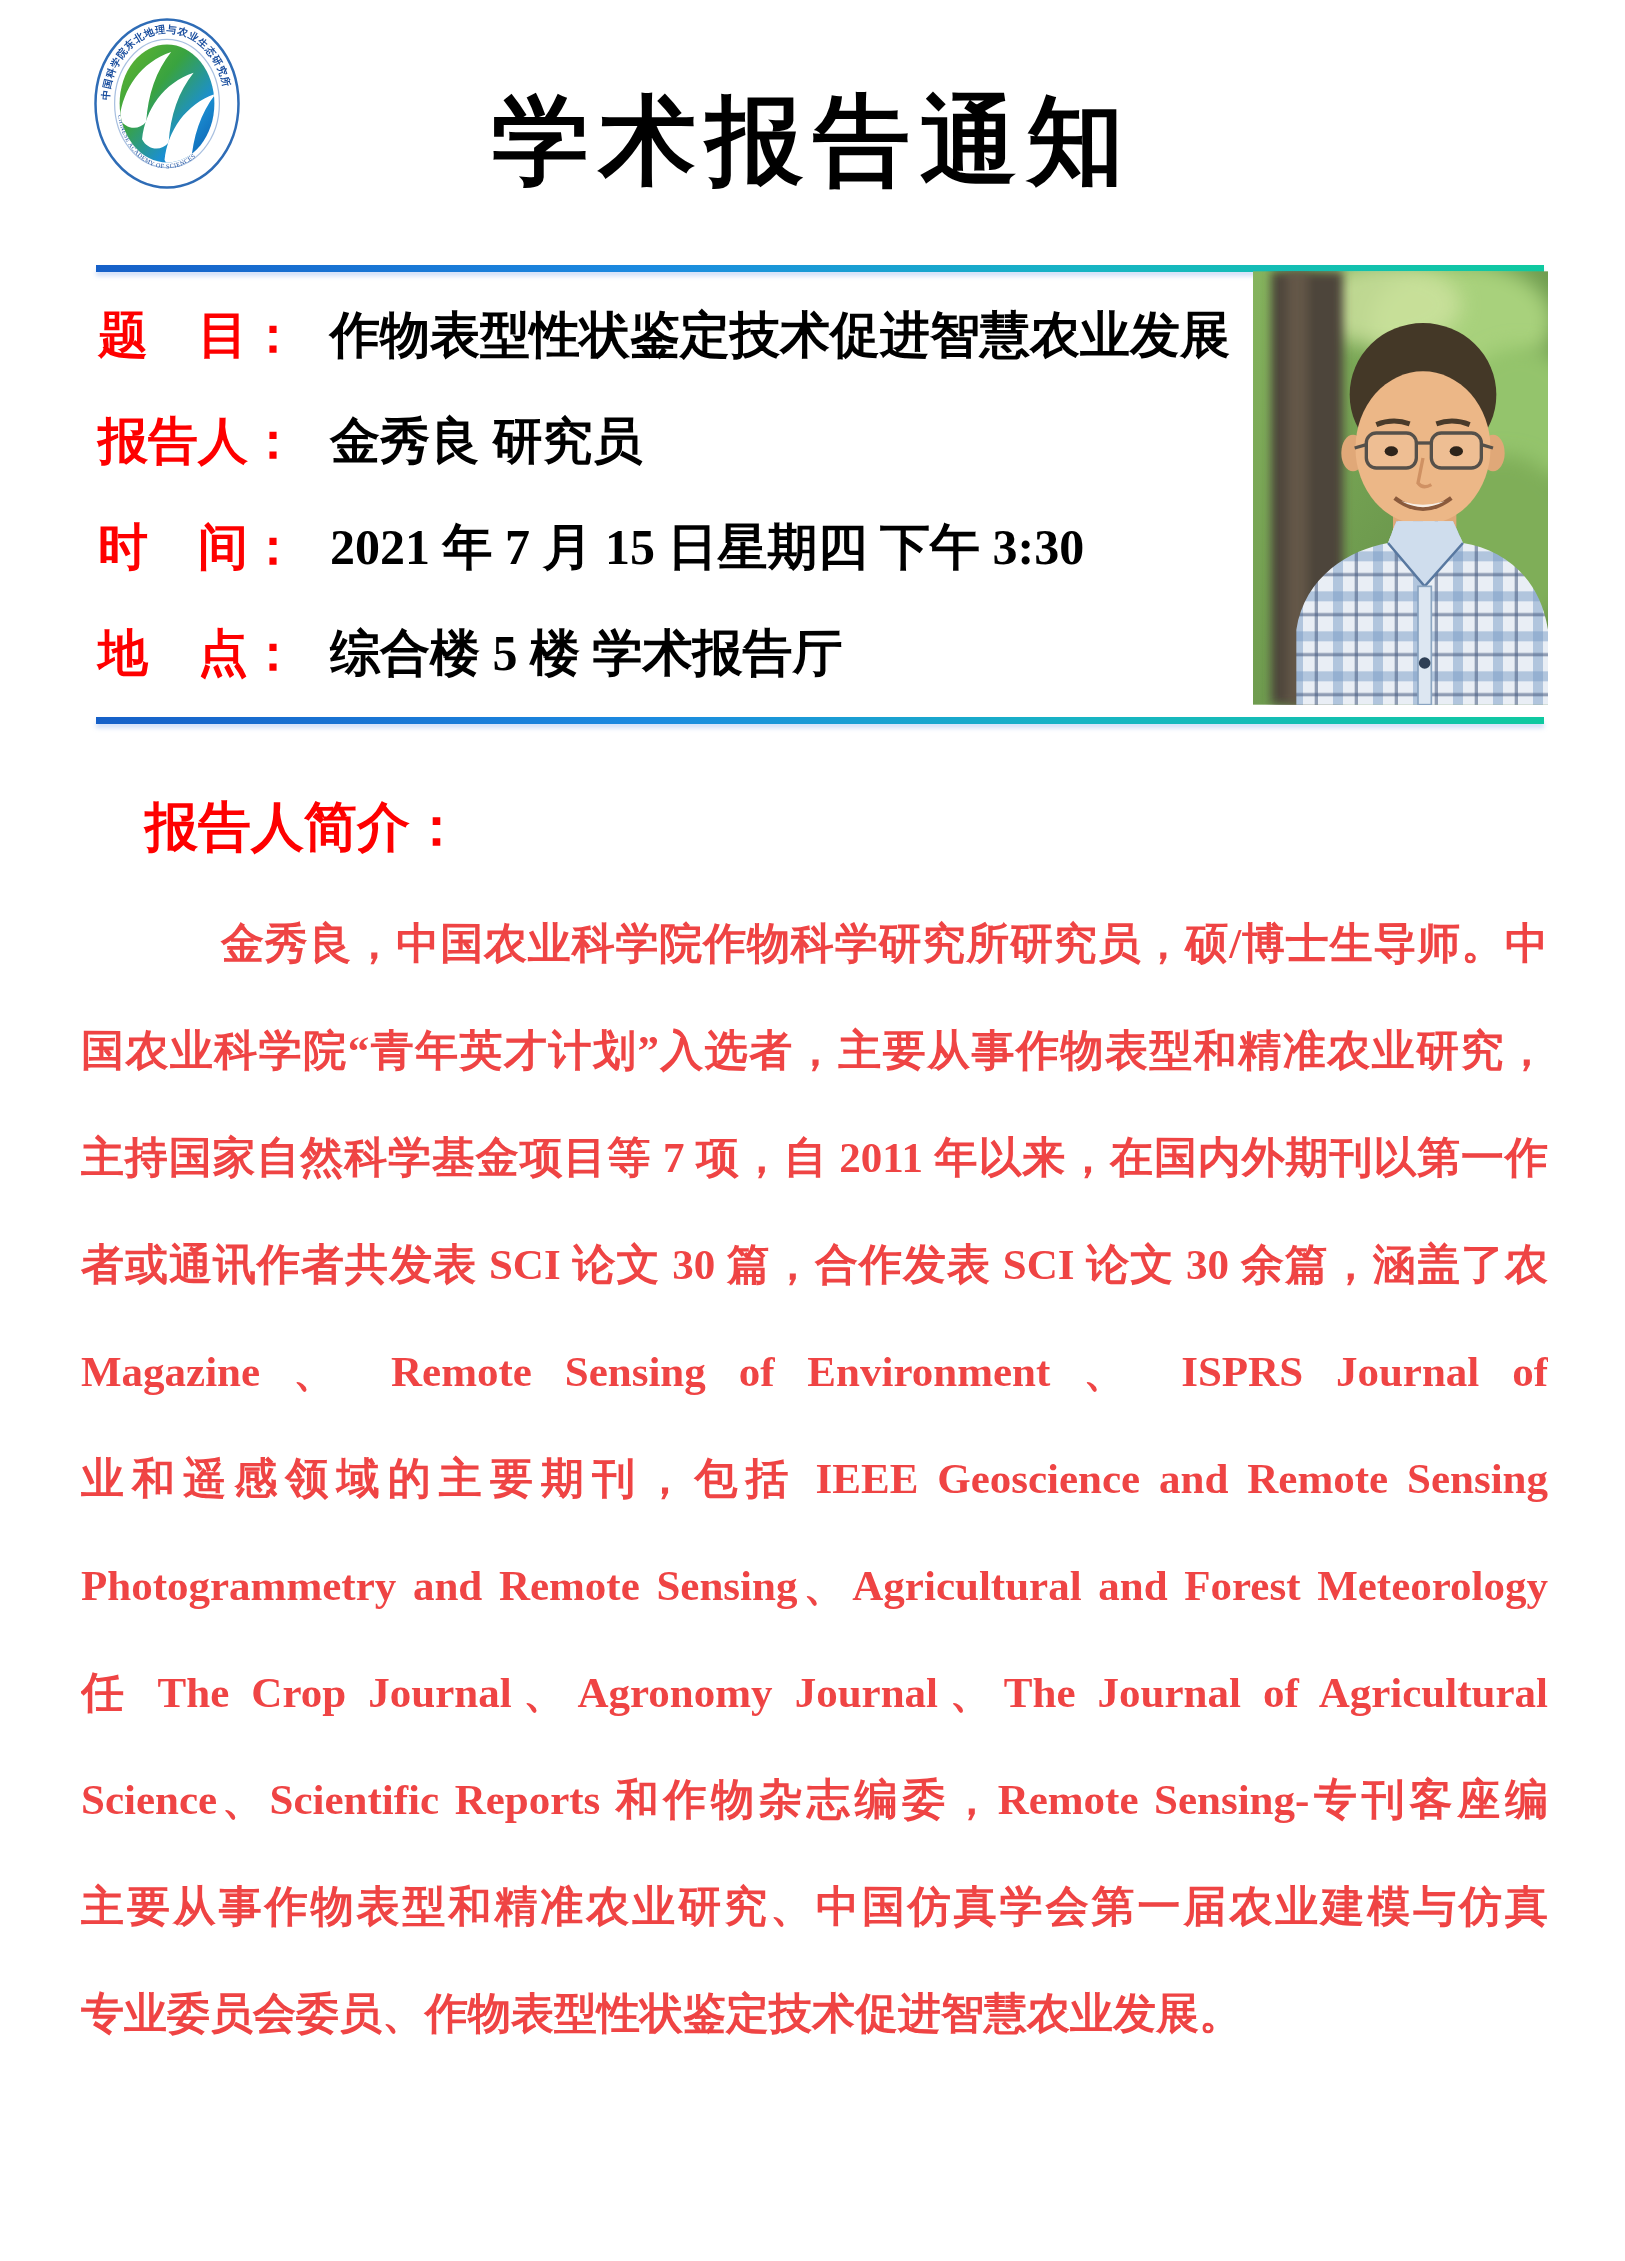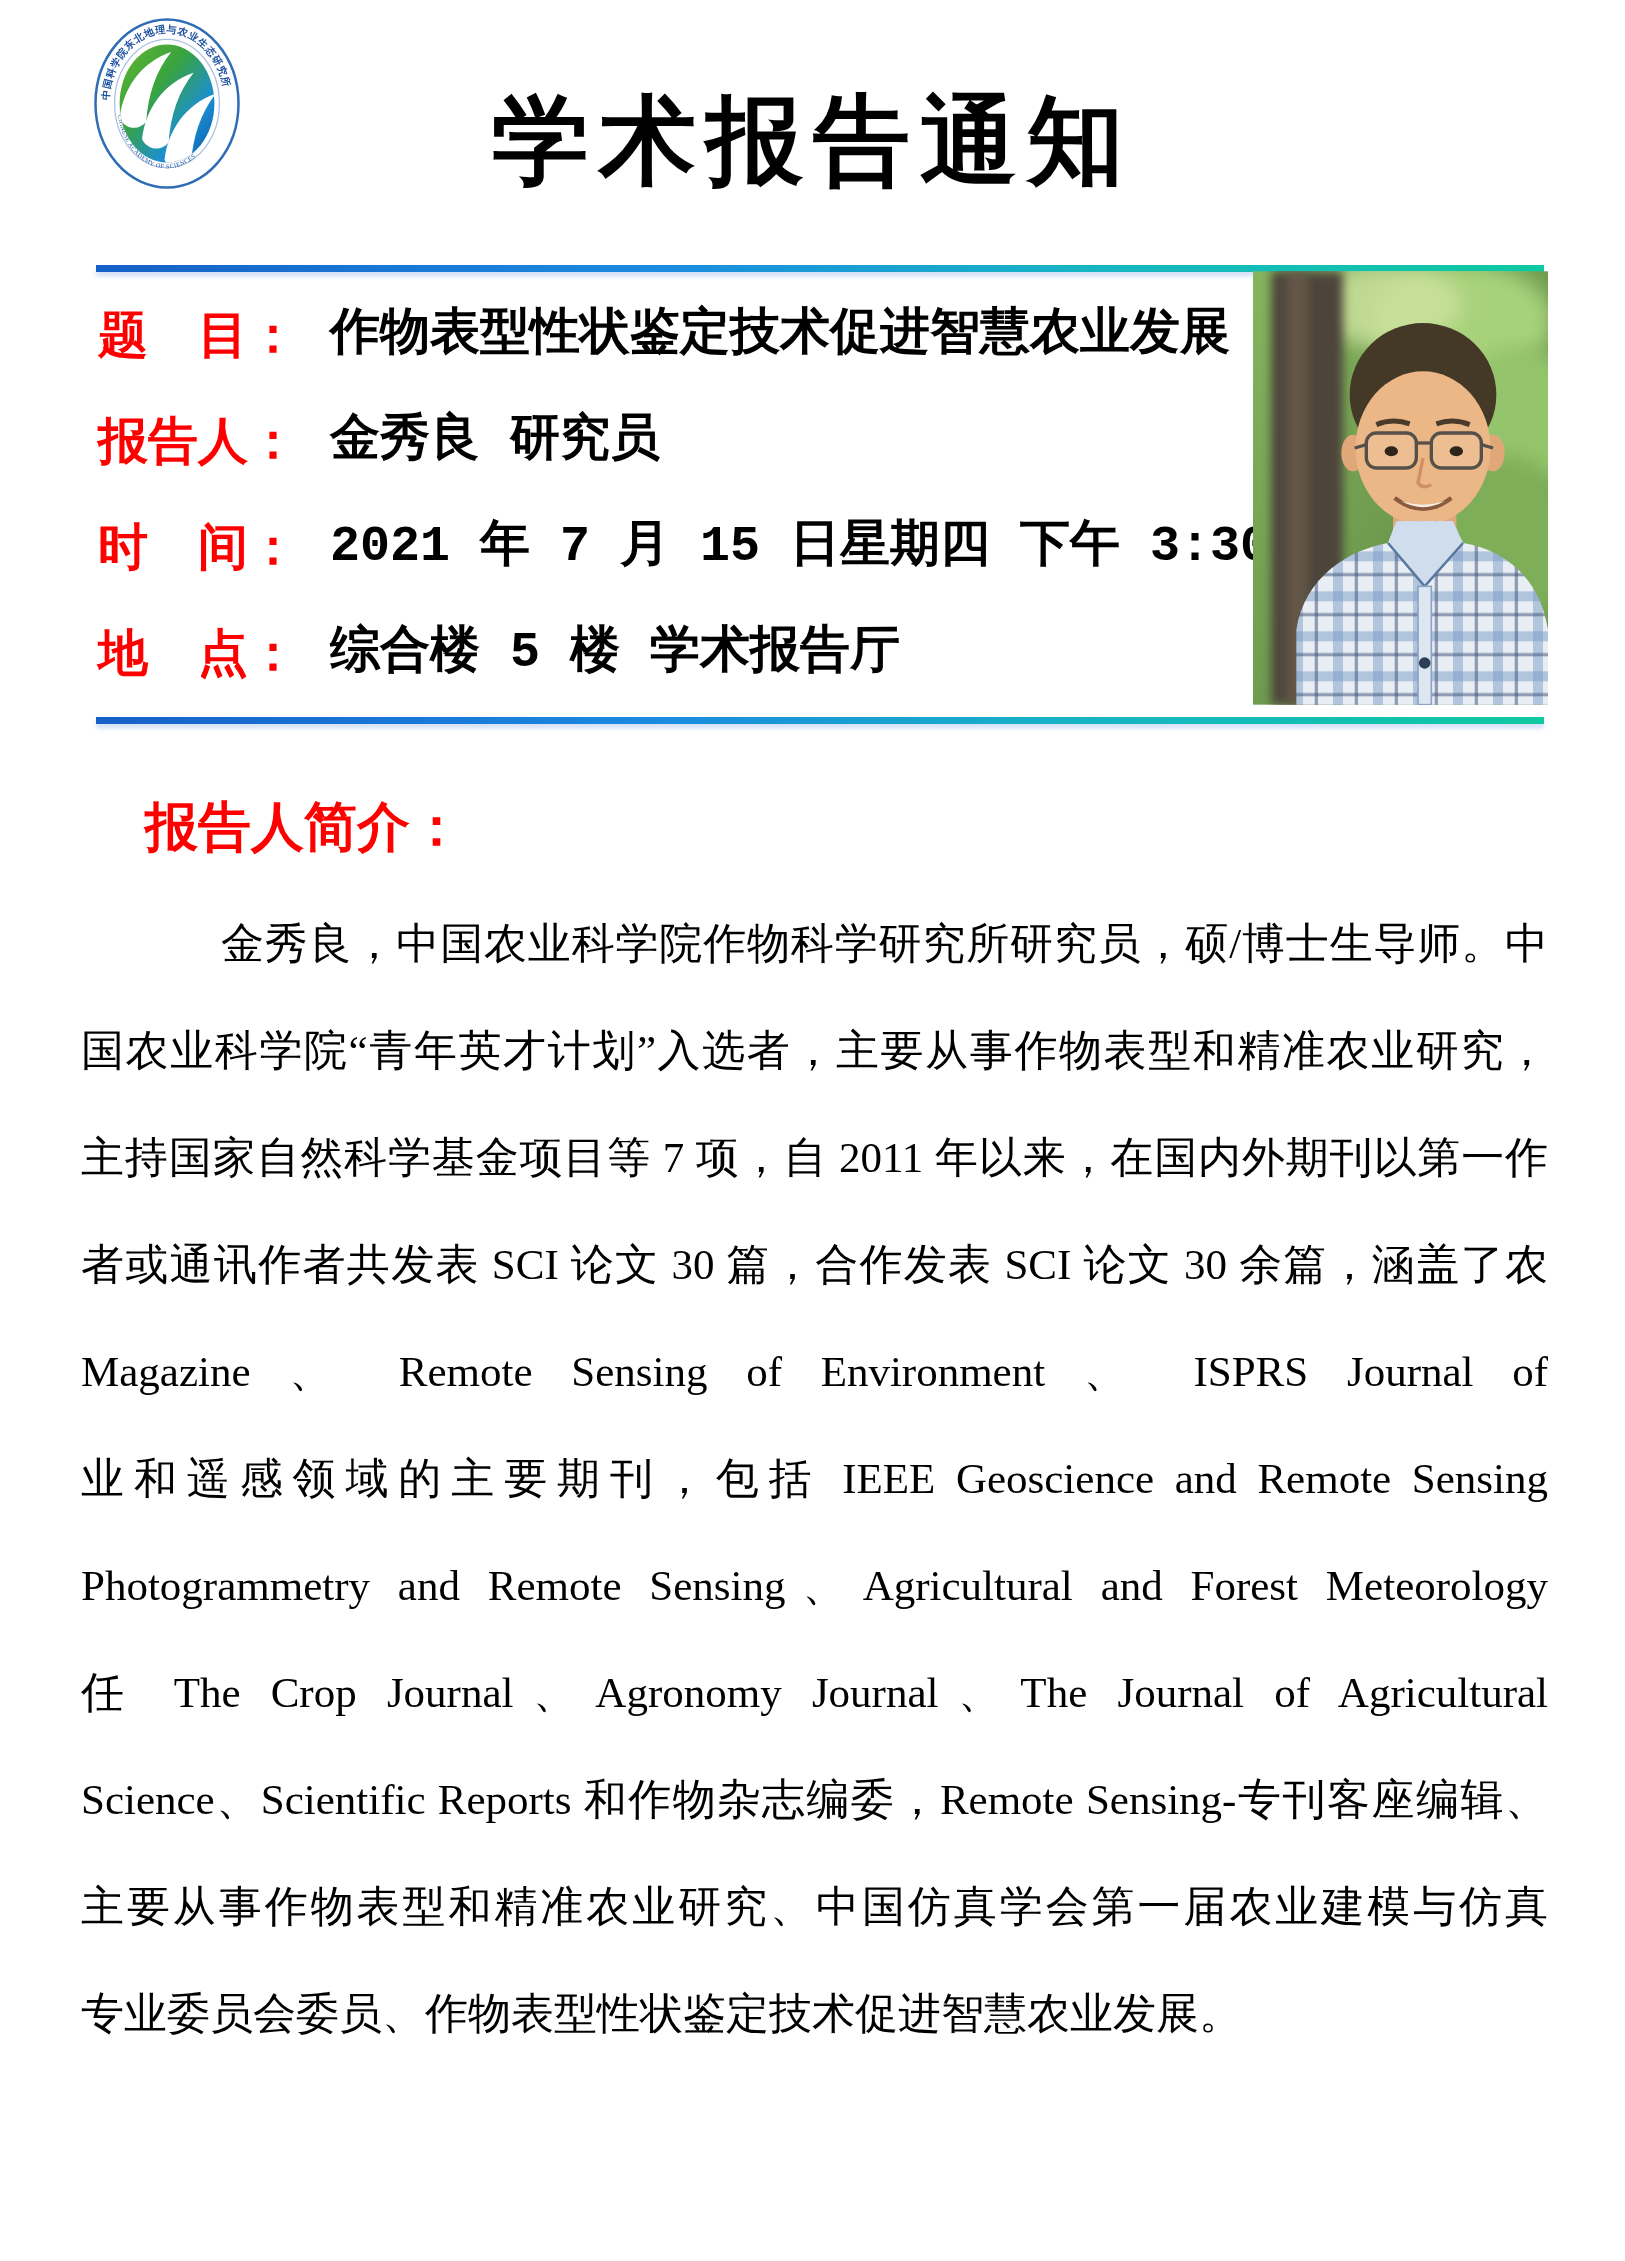--- a/index.html
+++ b/index.html
@@ -21,27 +21,27 @@
   }
   .sep-top{top:265px;}
   .sep-bottom{top:717px;}
   .info-section{position:absolute;left:98px;top:282px;width:1151px;}
   .info-row{height:106px;line-height:106px;white-space:nowrap;}
   .info-label{
     display:inline-block;width:150px;text-align:justify;text-align-last:justify;
     color:#fe0000;font-weight:bold;font-size:50px;vertical-align:top;
   }
   .info-colon{color:#fe0000;font-weight:bold;font-size:50px;vertical-align:top;}
-  .info-value{color:#000;font-weight:bold;font-size:50px;margin-left:32px;vertical-align:top;font-family:Liberation Mono, monospace;}
+  .info-value{color:#000;font-weight:bold;font-size:50px;margin-left:32px;vertical-align:top;}
   .photo{position:absolute;left:1253px;top:271px;width:295px;height:434px;}
   .intro-heading{
     position:absolute;left:129px;top:792px;
     color:#fe0000;font-weight:bold;font-size:53px;margin-left:16px;
   }
-  .intro{position:absolute;left:81px;top:890px;width:1467px;color:#000000;font-weight:normal;}
+  .intro{position:absolute;left:81px;top:890px;width:1467px;color:#ef4444;font-weight:bold;}
   .intro .line{
     font-size:43px;height:107px;line-height:107px;overflow:hidden;
     text-align:justify;text-align-last:justify;white-space:normal;
   }
   .intro .line.first{text-indent:140px;}
   .intro .line.last{text-align:left;text-align-last:left;}
 </style>
 </head>
 <body>
 

